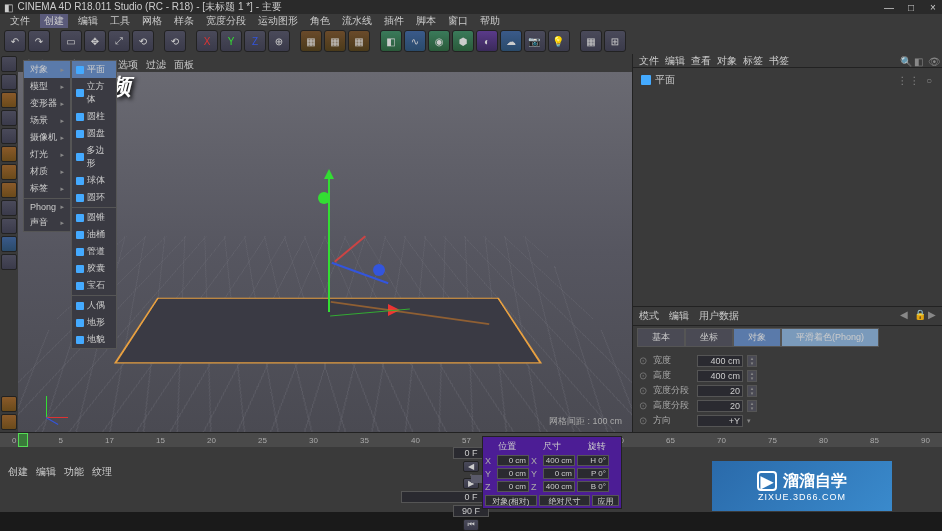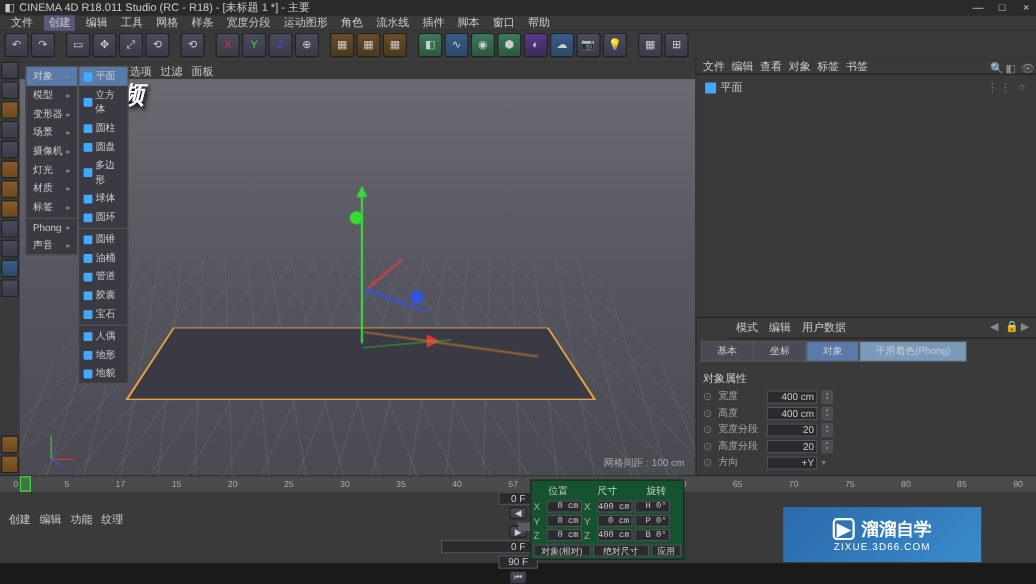--- a/index.html
+++ b/index.html
@@ -43,21 +43,21 @@
 .viewport-status { position: absolute; right: 10px; bottom: 4px; color: #aaa; font-size: 9px; margin-left: 20px; }
 .watermark { position: absolute; left: 8px; top: 0; font-size: 22px; font-weight: bold; color: #fff; text-shadow: 2px 2px 4px #000; display: flex; align-items: center; font-style: italic; }
 .watermark .d { color: #e8a040; }
 .right-panel { width: 310px; background: #3a3a3a; display: flex; flex-direction: column; border-left: 1px solid #222; }
 .panel-tabs { height: 14px; background: #3a3a3a; display: flex; gap: 6px; padding: 0 6px; align-items: center; border-bottom: 1px solid #222; }
 .object-tree { flex: 1; background: #3a3a3a; padding: 4px; min-height: 210px; }
 .tree-item { display: flex; align-items: center; gap: 4px; padding: 1px 4px; }
 .tree-icon { width: 10px; height: 10px; background: #4af; border-radius: 1px; }
 .tree-dots { margin-left: auto; color: #888; letter-spacing: 2px; }
 .attr-panel { border-top: 1px solid #222; }
-.attr-tabs { display: flex; gap: 10px; padding: 2px 6px; margin-left: 30px; }
+.attr-tabs { display: flex; gap: 10px; padding: 2px 6px; }
 .attr-title { padding: 2px 6px; display: flex; align-items: center; gap: 4px; }
 .attr-title-icon { width: 10px; height: 10px; background: #4af; }
 .attr-subtabs { display: flex; margin: 2px 4px; }
 .subtab { padding: 2px 14px; background: #4a4a54; border: 1px solid #555; font-size: 9px; }
 .subtab.active { background: #5a7aaa; }
 .subtab.phong { background: #7a9abb; }
 .attr-section { padding: 4px 6px; }
 .attr-section-title { padding: 2px 0; }
 .attr-row { display: flex; align-items: center; gap: 4px; padding: 1px 0; }
 .attr-label { width: 40px; color: #aaa; font-size: 9px; }
@@ -76,25 +76,25 @@
 .timeline-area { height: 80px; background: #3a3a3a; border-top: 1px solid #222; }
 .ruler { height: 14px; background: #4a4a4a; display: flex; align-items: center; position: relative; padding: 0 4px; }
 .ruler-marks { flex: 1; display: flex; justify-content: space-between; font-size: 8px; color: #aaa; padding: 0 8px; }
 .playhead { position: absolute; left: 18px; top: 0; width: 10px; height: 14px; background: #3a7a3a; border: 1px solid #5d5; }
 .transport { height: 18px; display: flex; align-items: center; gap: 2px; padding: 0 4px; flex-direction: column; }
 .frame-input { width: 36px; height: 14px; background: #2a2a30; border: 1px solid #555; color: #ccc; font-size: 9px; text-align: center; }
 .transport-slider { flex: 1; height: 10px; background: #2a2a30; border: 1px solid #555; margin: 0 4px; position: relative; }
 .transport-handle { position: absolute; left: 0; width: 30px; height: 8px; background: #5a5a6a; }
 .play-btn { width: 16px; height: 16px; background: linear-gradient(#4a4a5a,#3a3a4a); border: 1px solid #222; border-radius: 2px; display: flex; align-items: center; justify-content: center; font-size: 8px; }
 .bottom-tabs { height: 14px; display: flex; gap: 8px; padding: 0 8px; align-items: center; }
-.coords-panel { position: absolute; right: 320px; bottom: 22px; width: 140px; background: #14532d; border: 1px solid #222; padding: 2px; }
+.coords-panel { position: absolute; right: 320px; bottom: 22px; width: 140px; background: #4c1d95; border: 1px solid #222; padding: 2px; }
 .coords-header { display: flex; justify-content: space-around; font-size: 9px; padding: 1px 0; }
 .coords-row { display: flex; gap: 2px; align-items: center; padding: 1px 0; }
 .coords-label { width: 10px; font-size: 9px; color: #aaa; }
-.coords-input { width: 32px; height: 11px; background: #2a2a30; border: 1px solid #555; font-size: 8px; text-align: right; color: #ccc; padding-right: 2px; font-family: Liberation Mono, monospace; }
+.coords-input { width: 32px; height: 11px; background: #2a2a30; border: 1px solid #555; font-size: 8px; text-align: right; color: #ccc; padding-right: 2px; }
 .coords-footer { display: flex; gap: 2px; margin-top: 2px; }
 .coords-sel { flex: 1; height: 11px; background: #2a2a30; border: 1px solid #555; font-size: 8px; text-align: center; }
 .promo-banner { position: absolute; right: 50px; bottom: 20px; width: 180px; height: 50px; background: linear-gradient(135deg,#2a6aaa,#3a8acc); display: flex; align-items: center; justify-content: center; flex-direction: column; color: #fff; }
 .promo-logo { font-size: 16px; font-weight: bold; display: flex; align-items: center; gap: 6px; }
 .promo-play { width: 20px; height: 20px; border: 2px solid #fff; border-radius: 4px; display: flex; align-items: center; justify-content: center; }
 .promo-url { font-size: 9px; letter-spacing: 1px; }
 .panel-icons { position: absolute; right: 4px; display: flex; gap: 4px; }
 .panel-icon { width: 10px; height: 10px; color: #888; }
 .caret { font-size: 7px; color: #888; }
 </style>
@@ -255,21 +255,20 @@
           <span class="panel-icon">▶</span>
         </div>
       </div>
       <div class="attr-subtabs">
         <div class="subtab">基本</div>
         <div class="subtab">坐标</div>
         <div class="subtab active">对象</div>
         <div class="subtab phong">平滑着色(Phong)</div>
       </div>
       <div class="attr-section">
-        <div class="attr-section-title">对象属性</div>
         <div class="attr-row">
           <span class="lock-icon">⊙</span>
           <span class="attr-label">宽度</span>
           <input class="attr-input" value="400 cm" style="">
           <div class="attr-spinner">
               <div class="spin-up">▴</div>
               <div class="spin-down">▾</div>
             </div>
         </div>
         <div class="attr-row">

